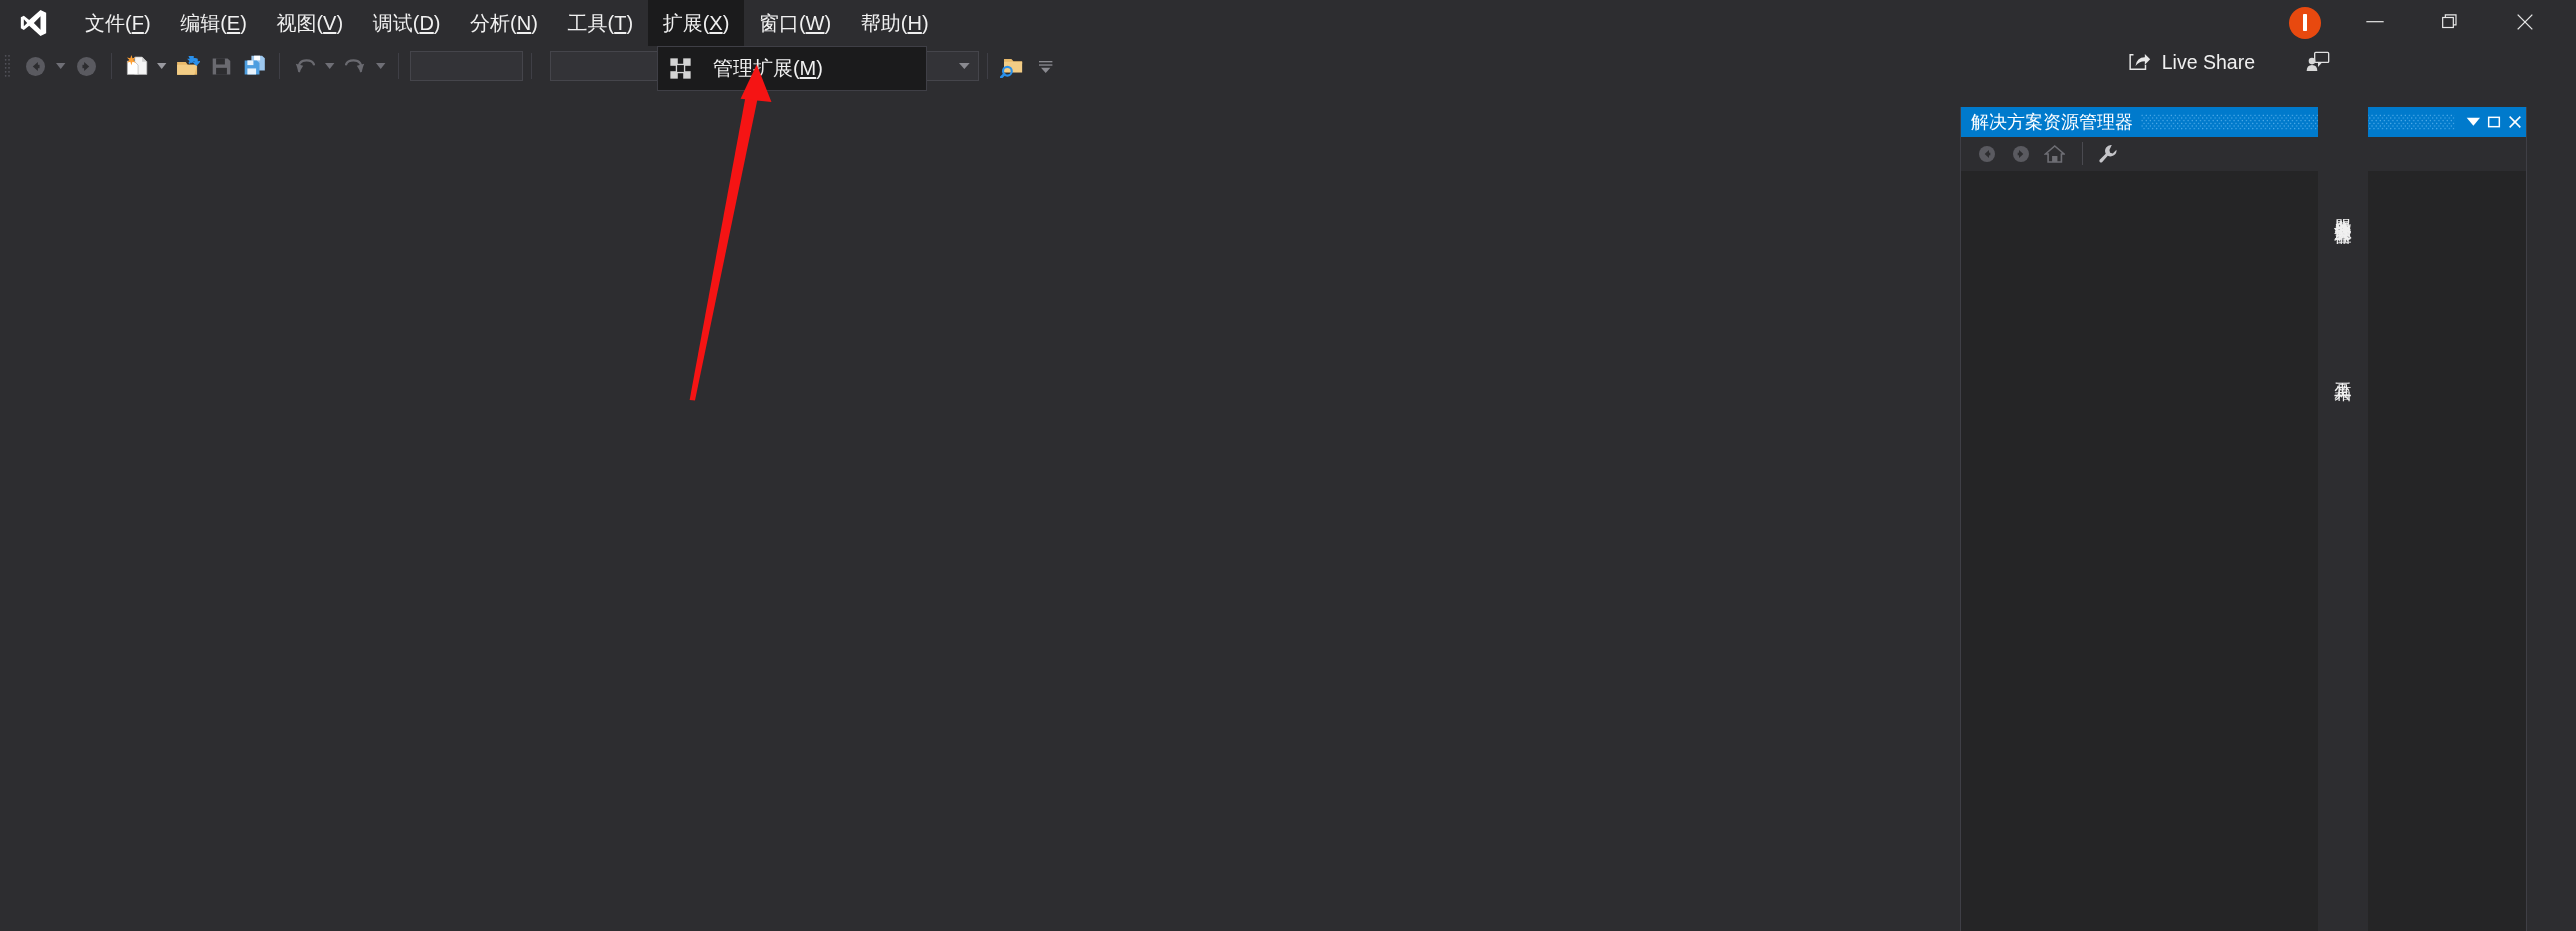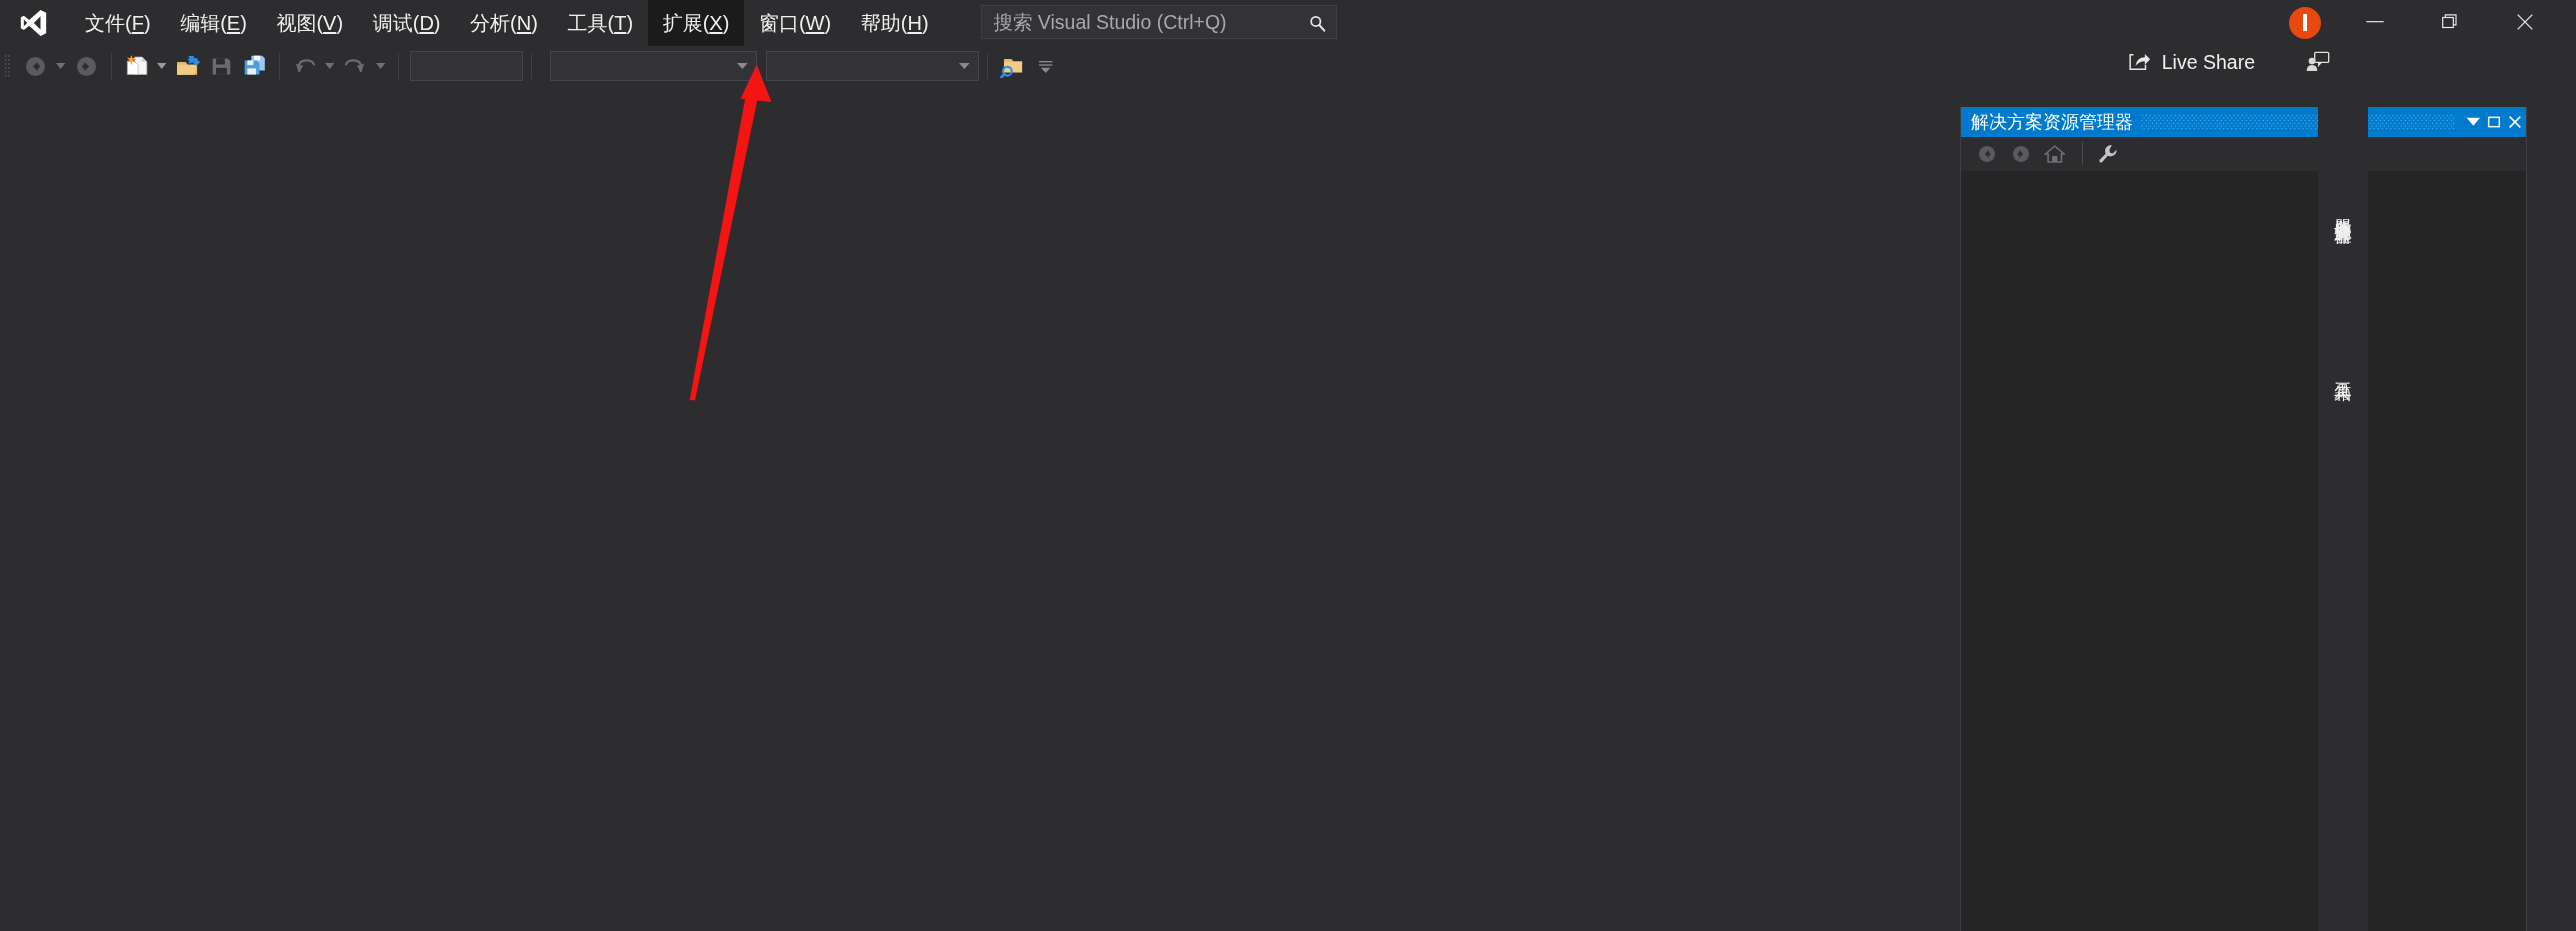--- a/index.html
+++ b/index.html
@@ -217,29 +217,20 @@
           <u>W</u>
           <span>)</span>
       </div>
       <div class="menu-item">
         <span>帮助(</span>
           <u>H</u>
           <span>)</span>
       </div>
     </div>
 
-    <div class="searchbox">
-      <span class="ph">搜索 Visual Studio (Ctrl+Q)</span>
-      <span class="search-ico">
-        <svg width="19" height="19" viewBox="0 0 28 28">
-          <circle cx="11.5" cy="11" r="6.8" fill="none" stroke="#e6e6e6" stroke-width="2.6"></circle>
-          <line x1="16.6" y1="16.2" x2="24" y2="24.5" stroke="#e6e6e6" stroke-width="3" stroke-linecap="round"></line>
-        </svg>
-      </span>
-    </div>
 
     <div class="avatar">
       <i></i>
     </div>
 
     <div class="winbtn" id="btn-min">
       <svg width="20" height="9.4" viewBox="0 0 30 14">
           <line x1="2" y1="7" x2="28" y2="7" stroke="#e8e8e8" stroke-width="1.8"></line>
         </svg>
     </div>
@@ -426,20 +417,35 @@
     <svg width="24" height="21.5" viewBox="0 0 36 32">
       <rect x="13" y="2" width="21" height="15" rx="1.5" fill="none" stroke="#e0e0e0" stroke-width="2"></rect>
       <polygon points="18,17 18,24 24,17" fill="#e0e0e0"></polygon>
       <circle cx="9" cy="15" r="5" fill="#d8d8d8"></circle>
       <path d="M1 30 q0 -9 8 -9 q8 0 8 9 z" fill="#d8d8d8"></path>
     </svg>
   </div>
 
   <div class="editor-area"></div>
 
+  <div class="dropdown">
+    <div class="dropdown-item">
+      <span class="mi-icon">
+        <svg width="23" height="23" viewBox="0 0 34 34">
+          <rect x="2" y="2" width="11" height="11" fill="#d4d4d4"></rect>
+          <rect x="21" y="2" width="11" height="11" fill="#d4d4d4"></rect>
+          <rect x="2" y="21" width="11" height="11" fill="#d4d4d4"></rect>
+          <rect x="21" y="21" width="11" height="11" fill="#d4d4d4"></rect>
+          <rect x="10" y="10" width="14" height="14" fill="#d4d4d4"></rect>
+          <rect x="12" y="12" width="10" height="10" fill="#1b1b1c"></rect>
+        </svg>
+      </span>
+      <span class="mi-label"><span>管理扩展(</span><u>M</u><span>)</span></span>
+    </div>
+  </div>
 
   <div class="se-panel">
     <div class="se-title">
       <span class="se-caption">解决方案资源管理器</span>
       <span class="se-dots">
         <svg width="100%" height="16" preserveAspectRatio="none" viewBox="0 0 600 24">
           <defs>
             <pattern id="dots" width="8" height="8" patternUnits="userSpaceOnUse">
               <circle cx="2" cy="2" r="1.1" fill="#6fc0f5"></circle>
               <circle cx="6" cy="6" r="1.1" fill="#6fc0f5"></circle>

